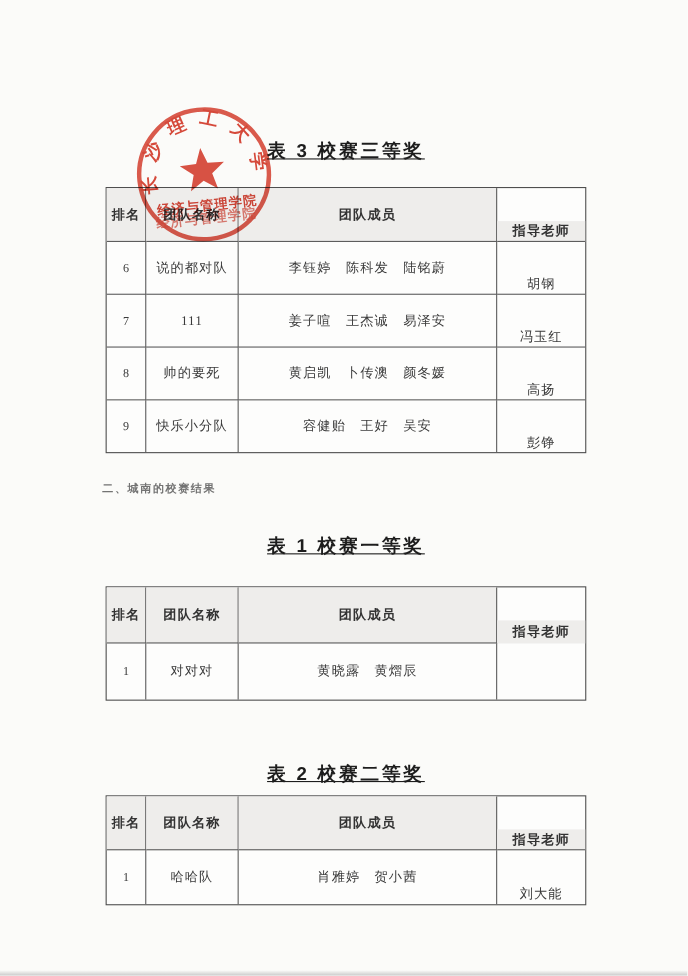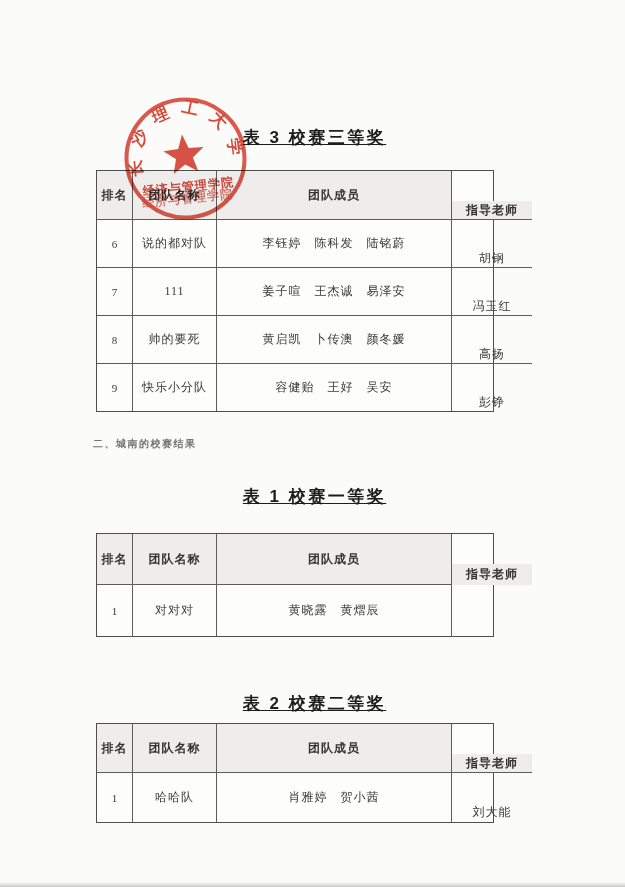--- a/index.html
+++ b/index.html
@@ -15,21 +15,21 @@
     text-decoration:underline;
   }
   #title-a{top:126px;}
   #title-b{top:485px;}
   #title-c{top:692px;}
   .section-heading{
     position:absolute;left:93px;top:437px;
     font-size:10px;font-weight:bold;color:#737373;letter-spacing:1.5px;
   }
   .tbl{
-    position:absolute;left:96px;width:398px;box-sizing:border-box;
+    position:absolute;left:96px;width:437px;box-sizing:border-box;
     border:1px solid #4e4e4e;display:grid;
     grid-template-columns:36px 84px 235px 80px;
     background:#fdfdfc;
     font-family:"Liberation Serif","DejaVu Serif",serif;
   }
   #tbl-a{top:170px;grid-template-rows:49px 48px 48px 48px 47px;}
   #tbl-b{top:533px;grid-template-rows:51px 51px;}
   #tbl-c{top:723px;grid-template-rows:49px 49px;}
   .cell{
     display:flex;align-items:center;justify-content:center;

